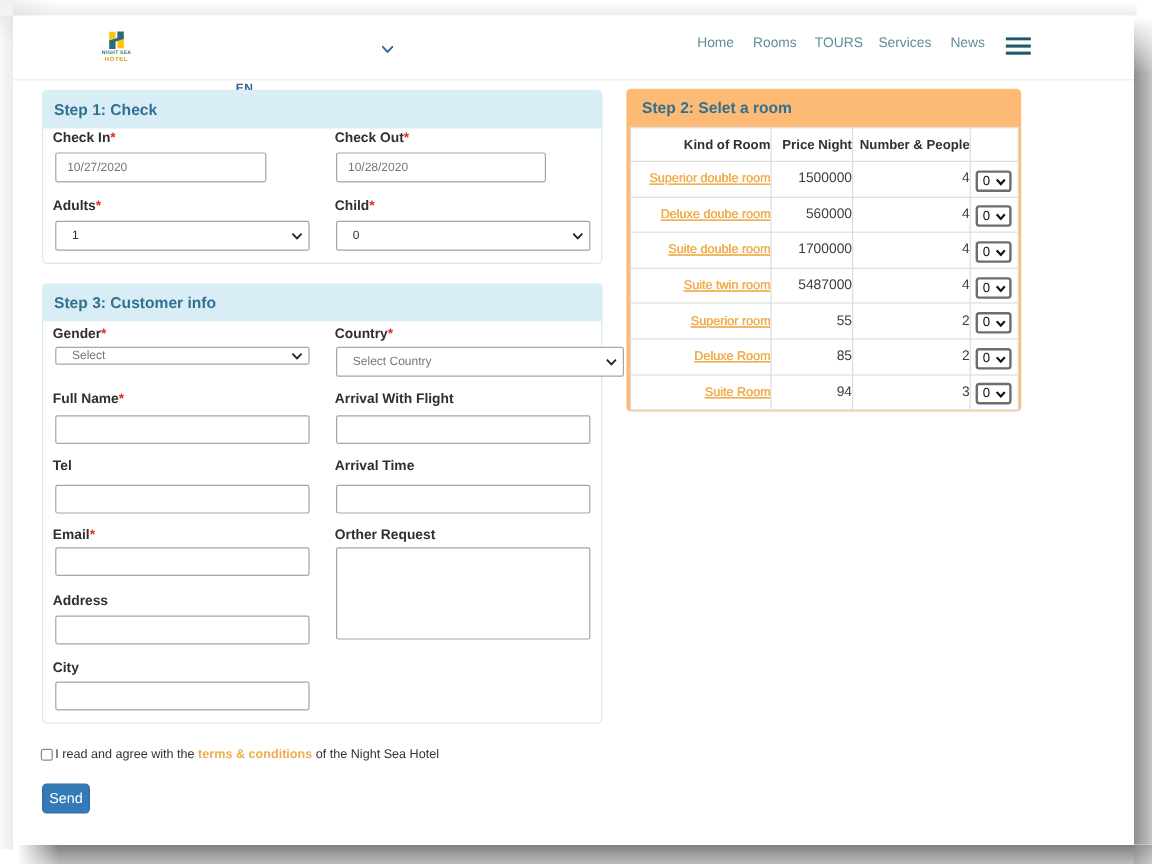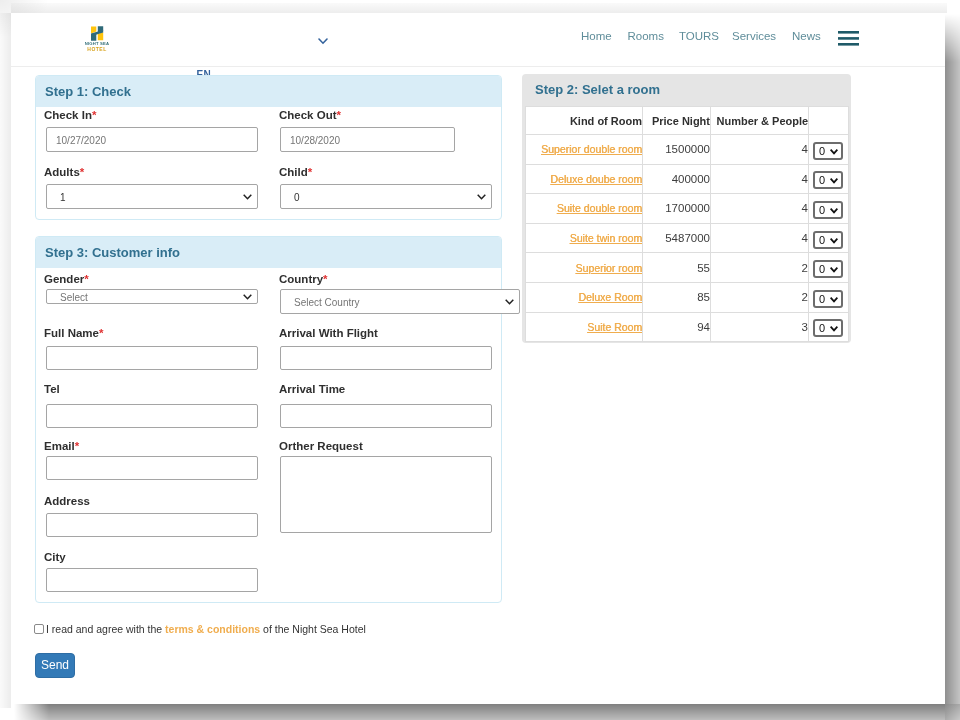--- a/index.html
+++ b/index.html
@@ -20,21 +20,21 @@
   .nav { position:absolute; font-size:11.5px; color:#5f8d9a; line-height:10px; }
   #en { position:absolute; left:185.5px; top:24px; font-size:10px; font-weight:bold; color:#33629c; letter-spacing:0.4px; line-height:8px;margin-top:34px; }
   .panel { position:absolute; border:1px solid #cfeaf5; border-radius:4px; background:#fff; }
   .phead { position:absolute; left:0; top:0; right:0; height:31px; background:#d9edf7; border-radius:3px 3px 0 0; color:#31708f; font-size:13px; font-weight:bold; line-height:31px; padding-left:9px; }
   .lbl { position:absolute; font-size:11.5px; font-weight:bold; color:#2f2f2f; line-height:12px; }
   .req { color:#e03131; }
   .inp { position:absolute; border:1px solid #a5a5a5; border-radius:2px; background:#fff; font-size:10px; color:#757575; }
   .inp .iv { position:absolute; left:9px; top:50%; transform:translateY(-50%); white-space:nowrap; }
   .inp .sv { position:absolute; left:13px; top:50%; transform:translateY(-50%); white-space:nowrap; }
   .chev { position:absolute; right:5.5px; top:50%; transform:translateY(-50%); width:9px; height:6px; }
-  #p2 { position:absolute; left:522px; top:74px; width:329px; height:269px; background:#e5e5e5; border-radius:4px; }
+  #p2 { position:absolute; left:522px; top:74px; width:329px; height:269px; background:#fdba74; border-radius:4px; }
   #p2 .phead2 { color:#31708f; font-size:13px; font-weight:bold; line-height:32px; padding-left:13px; }
   #tbl { position:absolute; left:3px; top:32px; width:323px; background:#fff; border-collapse:collapse; table-layout:fixed; }
   #tbl td { border:1px solid #ddd; font-size:11.5px; color:#3d3d3d; padding:0 0 0 5.5px; white-space:nowrap; overflow:hidden;text-align:right; }
   #tbl tr.hd td { font-weight:bold; color:#303030; height:28px; font-size:11px; }
   #tbl tr.rw td { height:29.6px; }
   #tbl a { color:#f0ad4e; text-decoration:underline; font-size:10.5px; text-shadow:0.4px 0 0 #f0ad4e; }
   .msel { position:relative; width:30px; height:18px; border:2px solid #6d6d6d; border-radius:3px; background:#fff; margin-left:4px; margin-top:3px; }
   .msel span { position:absolute; left:4px; top:1px; font-size:11px; color:#111; }
   .msel svg { position:absolute; right:3px; top:5px; }
   #chk { position:absolute; left:34px; top:624px; width:10px; height:10px; border:1px solid #8a8a8a; border-radius:2px; background:#fff; }
@@ -82,21 +82,21 @@
   <div class="panel" style="left:24px;top:61.5px;width:467px;height:145px">
     <div class="phead">Step 1: Check</div>
   </div>
   <div class="panel" style="left:24px;top:223px;width:467px;height:367px">
     <div class="phead">Step 3: Customer info</div>
   </div>
 </div>
 
 <div class="lbl" style="left:44px;top:109px">Check In<span class="req">*</span></div>
 <div class="lbl" style="left:279px;top:109px">Check Out<span class="req">*</span></div>
-<div class="inp" style="left:46px;top:127px;width:212px;height:25px">
+<div class="inp" style="left:46px;top:127px;width:176px;height:25px">
       <span class="iv">10/27/2020</span>
     </div>
 <div class="inp" style="left:280px;top:127px;width:175px;height:25px">
       <span class="iv">10/28/2020</span>
     </div>
 <div class="lbl" style="left:44px;top:166px">Adults<span class="req">*</span></div>
 <div class="lbl" style="left:279px;top:166px">Child<span class="req">*</span></div>
 <div class="inp" style="left:46px;top:184px;width:212px;height:25px;color:#333">
       <span class="sv">1</span>
   <svg class="chev" viewBox="0 0 9 6">
@@ -164,21 +164,21 @@
               <div class="msel">
                 <span>0</span>
                 <svg width="8" height="6" viewBox="0 0 8 6">
                   <path d="M0.6 0.6 L4 4.4 L7.4 0.6" fill="none" stroke="#111" stroke-width="1.8"></path>
                 </svg>
               </div>
             </td>
           </tr>
     <tr class="rw">
             <td><a>Deluxe doube room</a></td>
-            <td>400000</td>
+            <td>560000</td>
             <td>4</td>
             <td style="padding:0">
               <div class="msel">
                 <span>0</span>
                 <svg width="8" height="6" viewBox="0 0 8 6">
                   <path d="M0.6 0.6 L4 4.4 L7.4 0.6" fill="none" stroke="#111" stroke-width="1.8"></path>
                 </svg>
               </div>
             </td>
           </tr>

